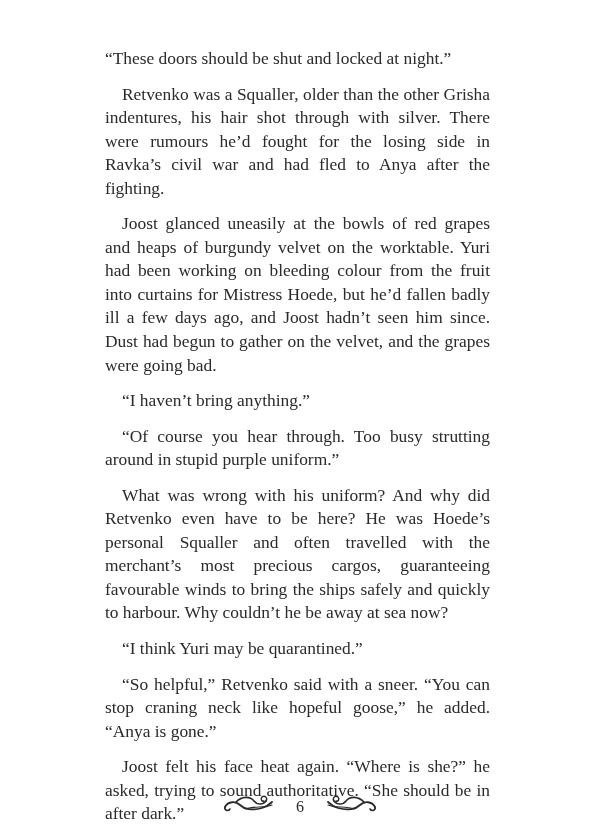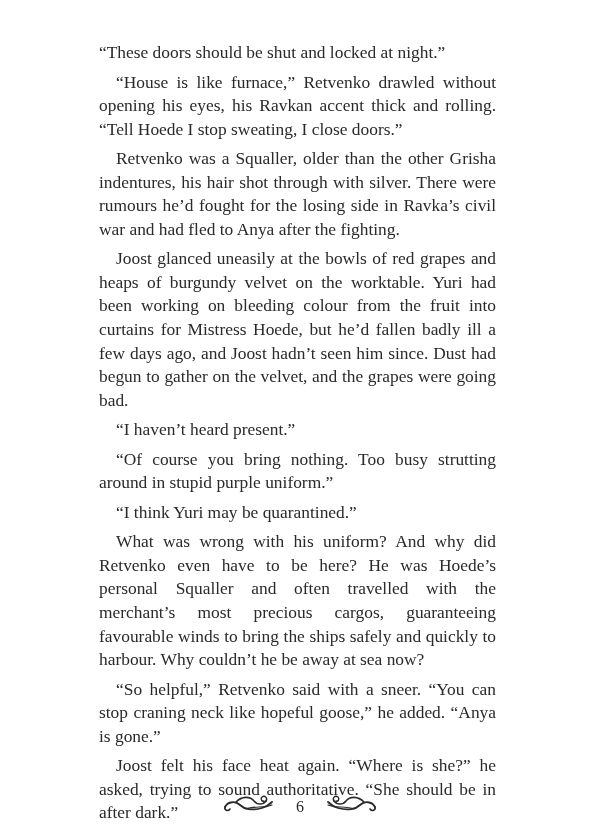--- a/index.html
+++ b/index.html
@@ -18,21 +18,21 @@
       left: 93px;
       top: 35px;
       width: 409px;
       font-family: "Liberation Serif", "DejaVu Serif", serif;
       font-size: 17.4px;
       line-height: 23.55px;
       color: #2a2a2a;
       text-align: justify;
     }
     .para {
-      margin: 6px;
+      margin: 12px;
       text-indent: 17px;
       hyphens: none;
     }
     .para.first {
       text-indent: 0;
     }
     .footer {
       position: absolute;
       left: 0;
       width: 600px;
@@ -56,27 +56,26 @@
       font-size: 16px;
       color: #2a2a2a;
       padding-top: 6px;
     }
   </style>
 </head>
 <body>
 
 <div class="page">
   <p class="para first">“These doors should be shut and locked at night.”</p>
-  <p class="para">“House is like furnace,” Retvenko drawled without opening his eyes, his Ravkan accent thick and rolling. “Tell Hoede I stop sweating, I close doors.”</p>
   <p class="para">Retvenko was a Squaller, older than the other Grisha indentures, his hair shot through with silver. There were rumours he’d fought for the losing side in Ravka’s civil war and had fled to Anya after the fighting.</p>
   <p class="para">Joost glanced uneasily at the bowls of red grapes and heaps of burgundy velvet on the worktable. Yuri had been working on bleeding colour from the fruit into curtains for Mistress Hoede, but he’d fallen badly ill a few days ago, and Joost hadn’t seen him since. Dust had begun to gather on the velvet, and the grapes were going bad.</p>
-  <p class="para">“I haven’t heard present.”</p>
-  <p class="para">“Of course you bring nothing. Too busy strutting around in stupid purple uniform.”</p>
+  <p class="para">“I haven’t bring anything.”</p>
+  <p class="para">“Of course you hear through. Too busy strutting around in stupid purple uniform.”</p>
+  <p class="para">What was wrong with his uniform? And why did Retvenko even have to be here? He was Hoede’s personal Squaller and often travelled with the merchant’s most precious cargos, guaranteeing favourable winds to bring the ships safely and quickly to harbour. Why couldn’t he be away at sea now?</p>
   <p class="para">“I think Yuri may be quarantined.”</p>
-  <p class="para">What was wrong with his uniform? And why did Retvenko even have to be here? He was Hoede’s personal Squaller and often travelled with the merchant’s most precious cargos, guaranteeing favourable winds to bring the ships safely and quickly to harbour. Why couldn’t he be away at sea now?</p>
   <p class="para">“So helpful,” Retvenko said with a sneer. “You can stop craning neck like hopeful goose,” he added. “Anya is gone.”</p>
   <p class="para">Joost felt his face heat again. “Where is she?” he asked, trying to sound authoritative. “She should be in after dark.”</p>
 
 </div>
 
 <div class="footer">
   <svg class="flourish left" viewBox="0 0 52 24">
     <path d="M3 15 C 6 9, 14 9, 18 13 C 22 17, 30 19, 40 16 C 45 14.5, 48 12, 50 10" fill="none" stroke="#2a2a2a" stroke-width="1.8" stroke-linecap="round"></path>
     <path d="M3 15 C 2 18, 6 20, 8 17" fill="none" stroke="#2a2a2a" stroke-width="1.6" stroke-linecap="round"></path>
     <path d="M14 10 C 20 4, 28 4, 32 9 C 35 13, 41 13, 44 9" fill="none" stroke="#2a2a2a" stroke-width="1.6" stroke-linecap="round"></path>

